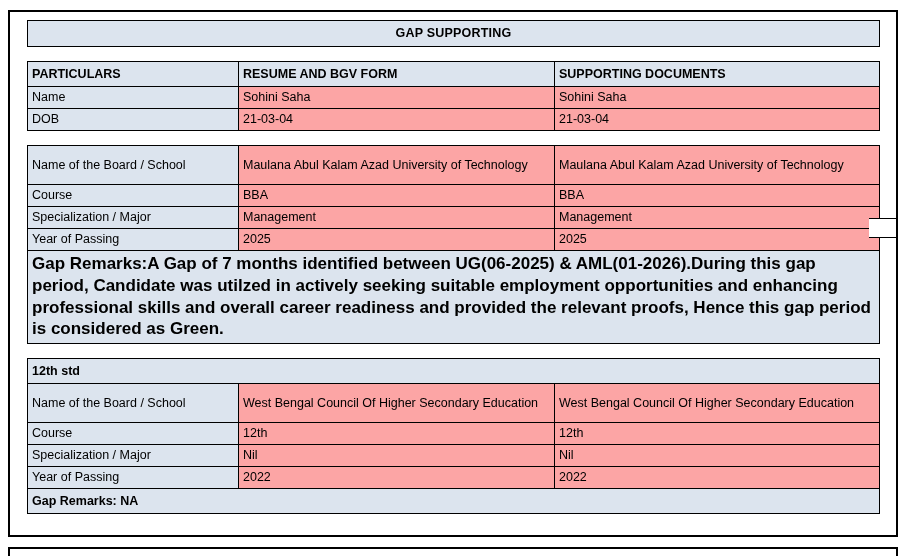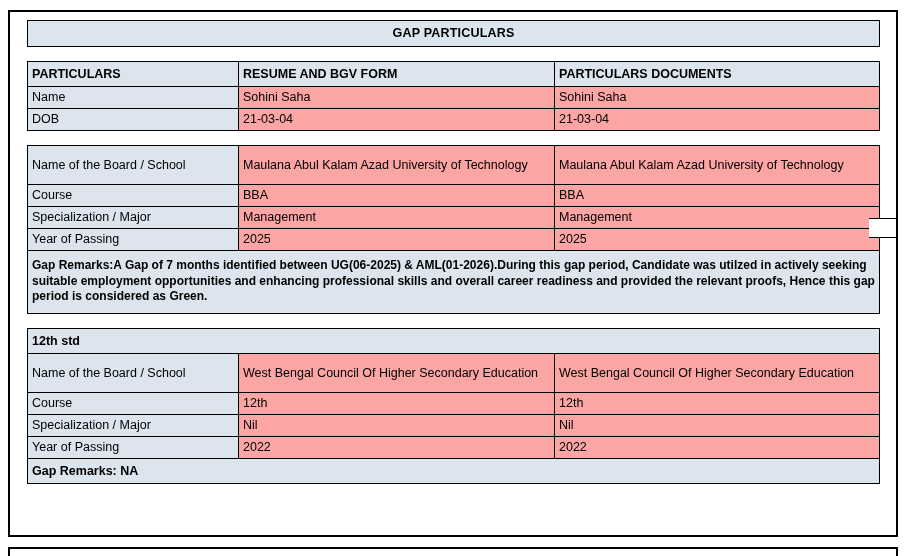--- a/index.html
+++ b/index.html
@@ -78,21 +78,21 @@
     border: none !important;
     background: #ffffff !important;
     height: 9px;
     padding: 0;
   }
   .row-h { height: 19px; }
   .tall  { height: 39px; }
   .remarks-cell {
     height: 57px;
     font-weight: bold;
-    font-size: 12px;
+    font-size: 17px;
     line-height: 1.42;
     padding: 4px 6px 4px 5px;
     vertical-align: top;
   }
   .section-head { height: 19px; font-weight: bold; }
 
   
   #stray-cell {
     position: absolute;
     left: 869px;
@@ -113,31 +113,31 @@
 
     <table class="doc">
       <colgroup>
         <col class="c1">
           <col class="c2">
           <col class="c3">
       </colgroup>
       <tbody>
 
         <tr>
-          <td class="shade bold center title-cell" colspan="3">GAP PARTICULARS</td>
+          <td class="shade bold center title-cell" colspan="3">GAP SUPPORTING</td>
         </tr>
 
         <tr class="spacer-row">
           <td colspan="3"></td>
         </tr>
 
         <tr>
           <td class="shade bold row-h">PARTICULARS</td>
           <td class="shade bold row-h">RESUME AND BGV FORM</td>
-          <td class="shade bold row-h">PARTICULARS DOCUMENTS</td>
+          <td class="shade bold row-h">SUPPORTING DOCUMENTS</td>
         </tr>
 
         <tr class="row-h">
           <td class="shade">Name</td>
           <td>Sohini Saha</td>
           <td>Sohini Saha</td>
         </tr>
 
         <tr class="row-h">
           <td class="shade">DOB</td>

